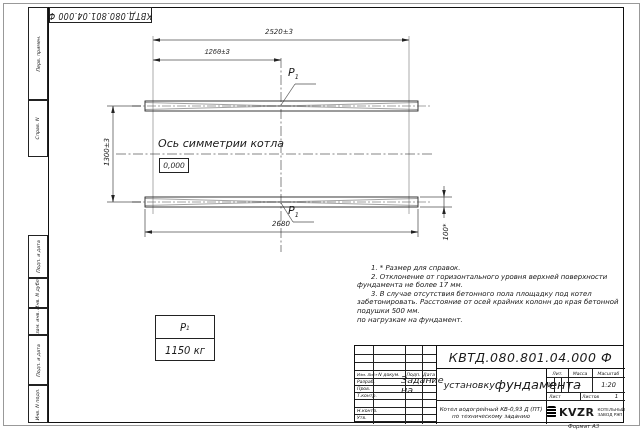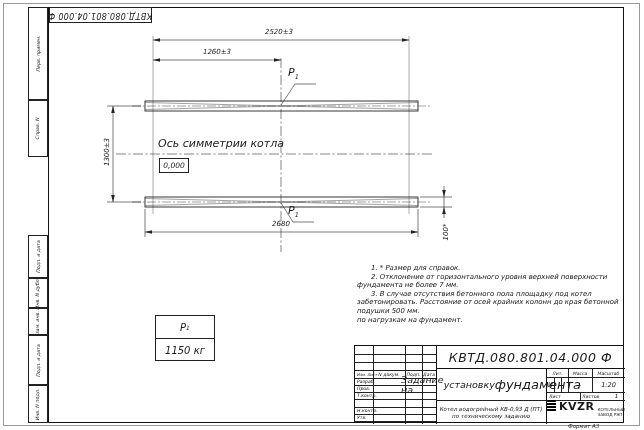--- a/index.html
+++ b/index.html
@@ -116,21 +116,21 @@
 
     <g stroke="#222" stroke-width="0.6" fill="none">
       <polyline points="281,105 295,84 316,84"></polyline>
     </g>
     <g stroke="#222" stroke-width="0.6" fill="none">
       <polyline points="281,203 293,222 314,222"></polyline>
     </g>
   </svg>
 
   <div class="dimtxt" style="left:249px;top:28px;width:60px;">2520±3</div>
-  <div class="dimtxt" style="left:187px;top:48px;width:60px;">1260±3</div>
+  <div class="dimtxt" style="left:187px;top:48px;width:60px;font-family:Liberation Mono, monospace;">1260±3</div>
   <div class="dimtxt rot90" style="left:90px;top:148px;width:34px;">1300±3</div>
   <div class="dimtxt" style="left:251px;top:220px;width:60px;">2680</div>
   <div class="dimtxt rot90" style="left:432px;top:228px;width:28px;">100*</div>
 
   <div class="abs it" style="left:288px;top:66px;font-size:11px;">
     <span>P</span><sub style="font-size:6.5px;">1</sub>
   </div>
   <div class="abs it" style="left:288px;top:204px;font-size:11px;">
     <span>P</span><sub style="font-size:6.5px;">1</sub>
   </div>
@@ -145,21 +145,21 @@
     <div class="ctr it" style="height:22px;border-bottom:0.9px solid #222;font-size:10px;">
       <span>P</span>
         <sub style="font-size:6px;">1</sub>
     </div>
     <div class="ctr it" style="height:22px;font-size:10px;text-align:right;">1150 кг</div>
   </div>
 
   <div class="abs" style="left:357px;top:264px;width:264px;">
     <div class="note-line indent">1. * Размер для справок.</div>
     <div class="note-line indent">2. Отклонение от горизонтального уровня верхней поверхности</div>
-    <div class="note-line">фундамента не более 7 мм.</div>
+    <div class="note-line">фундамента не более 17 мм.</div>
     <div class="note-line indent">3. В случае отсутствия бетонного пола площадку под котел</div>
     <div class="note-line">забетонировать. Расстояние от осей крайних колонн до края бетонной</div>
     <div class="note-line">подушки 500 мм.</div>
     <div class="note-line">по нагрузкам на фундамент.</div>
   </div>
 
   <div class="abs" style="left:354px;top:345px;width:270px;height:78px;border:1.2px solid #111;box-sizing:border-box;">
 
     <div class="vl" style="left:18px;top:0;height:78px;"></div>
     <div class="vl" style="left:50px;top:0;height:78px;"></div>
@@ -217,21 +217,21 @@
     <div class="tb-label tb-ctr" style="left:237px;top:23px;width:33px;height:8px;">Масштаб</div>
 
     <div class="tb-label tb-ctr it" style="left:192px;top:31px;width:7px;height:15px;font-size:6.5px;">И</div>
     <div class="tb-label tb-ctr it" style="left:213px;top:31px;width:24px;height:15px;font-size:6.5px;">-</div>
     <div class="tb-label tb-ctr it" style="left:237px;top:31px;width:33px;height:15px;font-size:6.5px;">1:20</div>
 
     <div class="tb-label" style="left:192px;top:46px;width:33px;height:8px;">Лист</div>
     <div class="tb-label" style="left:225px;top:46px;width:28px;height:8px;">Листов</div>
     <div class="tb-label tb-ctr it" style="left:253px;top:46px;width:17px;height:8px;font-size:5.5px;">1</div>
 
-    <div class="abs" style="left:192px;top:54px;width:78px;height:24px;display:flex;justify-content:center;gap:3px;">
+    <div class="abs" style="left:192px;top:54px;width:78px;height:24px;display:flex;align-items:center;justify-content:center;gap:3px;">
       <div style="width:12px;height:12px;background:#000;border-radius:2px;
                   background-image:repeating-linear-gradient(180deg,#000 0 2px,#fff 2px 3px);"></div>
       <div style="font-size:11px;font-weight:bold;letter-spacing:0.5px;">KVZR</div>
       <div style="display:flex;flex-direction:column;justify-content:center;">
         <div style="font-size:4.2px;line-height:5px;">КОТЕЛЬНЫЙ</div>
         <div style="font-size:4.2px;line-height:5px;">ЗАВОД РЭП</div>
       </div>
     </div>
   </div>
 

